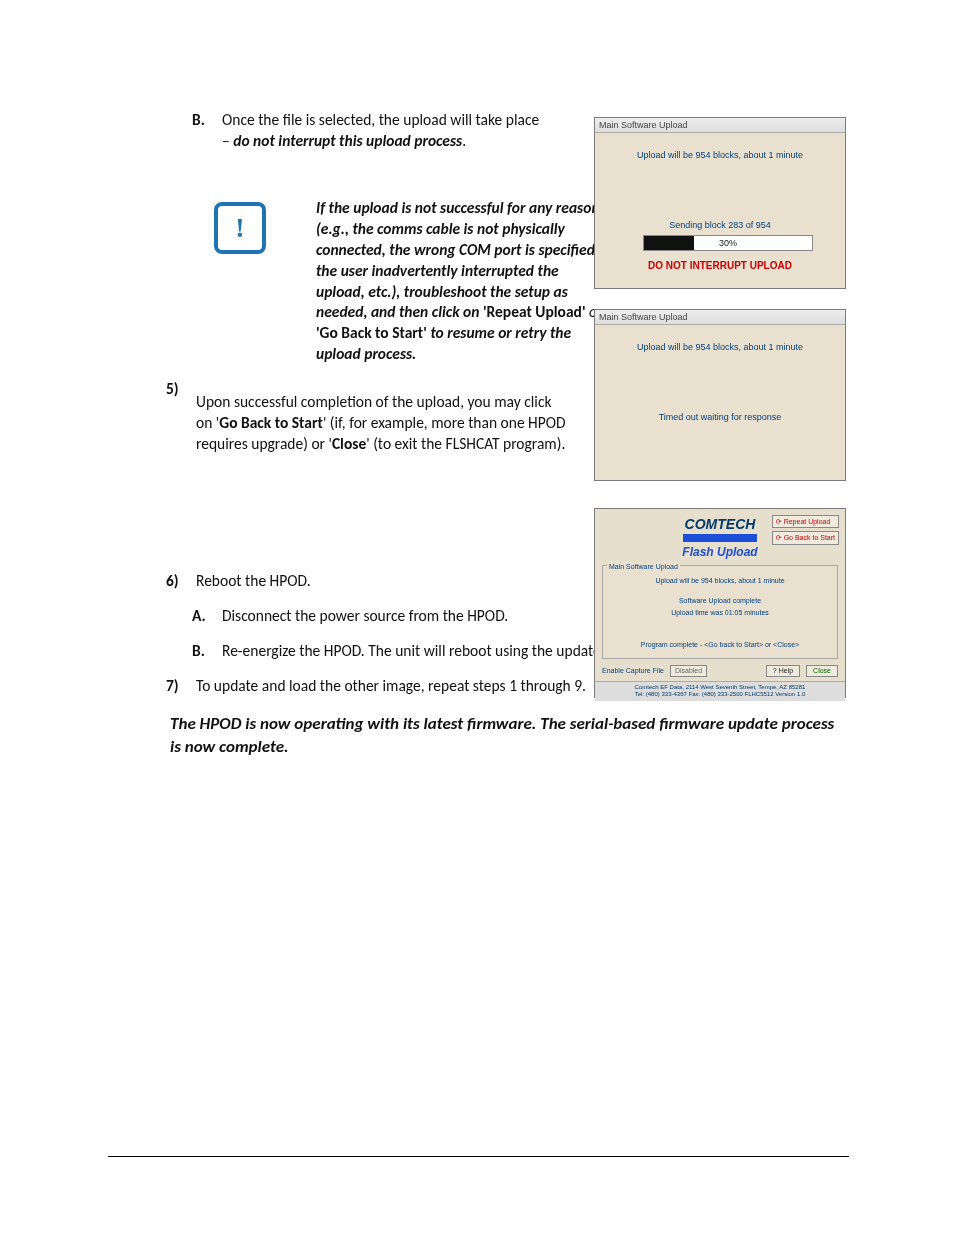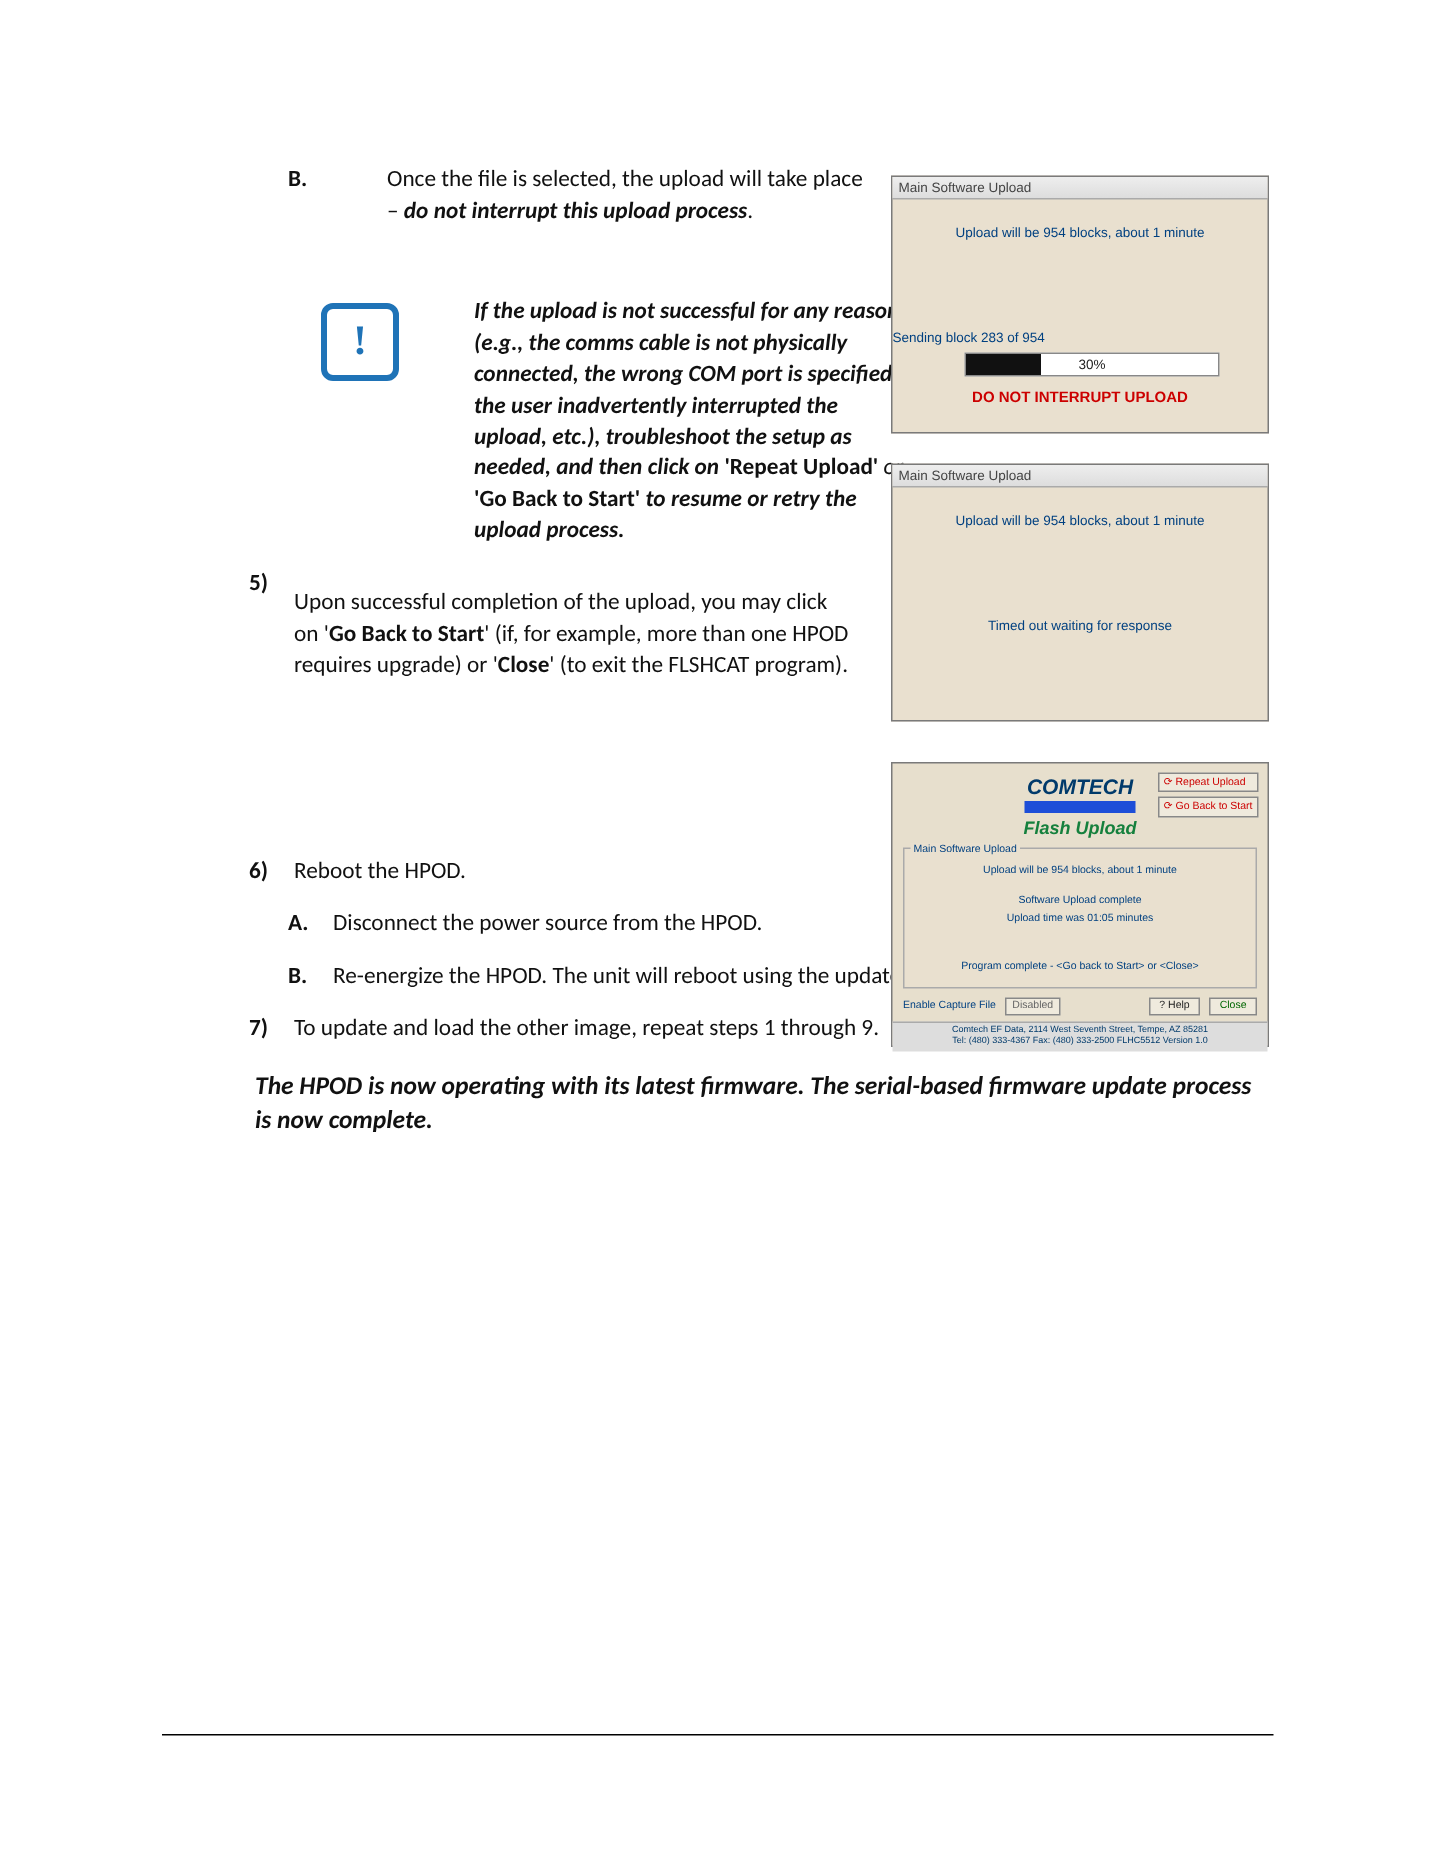--- a/index.html
+++ b/index.html
@@ -35,30 +35,30 @@
   }
   .shot .inner{position:relative;width:100%;}
   .tline{position:absolute;font-size:9px;color:#004080;white-space:nowrap;}
   .progress{position:absolute;border:1px solid #888;background:#fff;height:14px;}
   .progress .fill{position:absolute;left:0;top:0;bottom:0;background:#111;}
   .progress .pct{position:absolute;left:0;right:0;top:0;bottom:0;text-align:center;font-size:9px;line-height:14px;color:#222;}
   .warn{position:absolute;font-size:10px;font-weight:700;color:#c00;white-space:nowrap;}
   
   .s3-head{display:flex;align-items:center;justify-content:center;padding-top:6px;}
   .s3-logo{font-family:"Arial Black",Arial;font-style:italic;font-weight:900;color:#003a6b;font-size:14px;border-bottom:8px solid #1d4ed8;display:inline-block;padding:0 2px;}
-  .s3-sub{text-align:center;font-family:"Arial Black",Arial;font-style:italic;font-weight:900;color:#15803d;font-size:12px;margin-top:2px;}
+  .s3-sub{text-align:center;font-family:"Arial Black",Arial;font-style:italic;font-weight:900;color:#1d4ed8;font-size:12px;margin-top:2px;}
   .s3-right{position:absolute;right:6px;top:6px;display:flex;flex-direction:column;gap:3px;}
   .s3-btn{border:1px solid #888;background:#efeadd;font-size:7px;color:#c00;padding:1px 3px;white-space:nowrap;}
   .s3-panel{border:1px solid #aaa;margin:5px 7px 0 7px;height:92px;position:relative;background:#e9e0cf;}
   .s3-pl{position:absolute;font-size:7px;color:#004080;left:0;right:0;text-align:center;}
   .s3-bottom{display:flex;align-items:center;gap:6px;font-size:7px;color:#004080;margin:6px 7px 0 7px;}
   .s3-disabled{border:1px solid #888;background:#efeadd;color:#666;padding:0 4px;}
   .s3-bbtn{border:1px solid #888;background:#efeadd;color:#222;padding:0 6px;font-size:7px;}
   .s3-footer{background:#ddd;border-top:1px solid #aaa;font-size:6px;color:#003a6b;text-align:center;padding:2px 0;margin-top:4px;line-height:1.3;}
-  .tight{max-width:320px;margin-left:36px;}
+  .tight{max-width:320px;}
   hr.footline{position:absolute;left:108px;right:105px;bottom:70px;border:none;border-top:1px solid #000;}
 </style>
 </head>
 <body>
 
 <div class="page">
 
   <div class="row" style="margin-left:22px;">
     <div class="marker">B.</div>
     <div class="body tight">
@@ -102,21 +102,21 @@
     <div class="outer-marker">7)</div>
     <div class="body">To update and load the other image, repeat steps 1 through 9.</div>
   </div>
 
   <div class="bolditalic" style="margin-top:16px;font-size:17px;">The HPOD is now operating with its latest firmware. The serial-based firmware update process is now complete.</div>
 
   <div class="shot" style="left:594px;top:117px;width:250px;height:170px;">
     <div class="titlebar">Main Software Upload</div>
     <div class="inner" style="height:155px;">
       <div class="tline" style="left:0;right:0;text-align:center;top:16px;">Upload will be 954 blocks, about 1 minute</div>
-      <div class="tline" style="left:0;right:0;top:86px;">Sending block 283 of 954</div>
+      <div class="tline" style="left:0;right:0;text-align:center;top:86px;">Sending block 283 of 954</div>
       <div class="progress" style="left:48px;right:32px;top:102px;">
         <div class="fill" style="width:30%;"></div>
         <div class="pct">30%</div>
       </div>
       <div class="warn" style="left:0;right:0;text-align:center;top:126px;">DO NOT INTERRUPT UPLOAD</div>
     </div>
   </div>
 
   <div class="shot" style="left:594px;top:309px;width:250px;height:170px;">
     <div class="titlebar">Main Software Upload</div>

